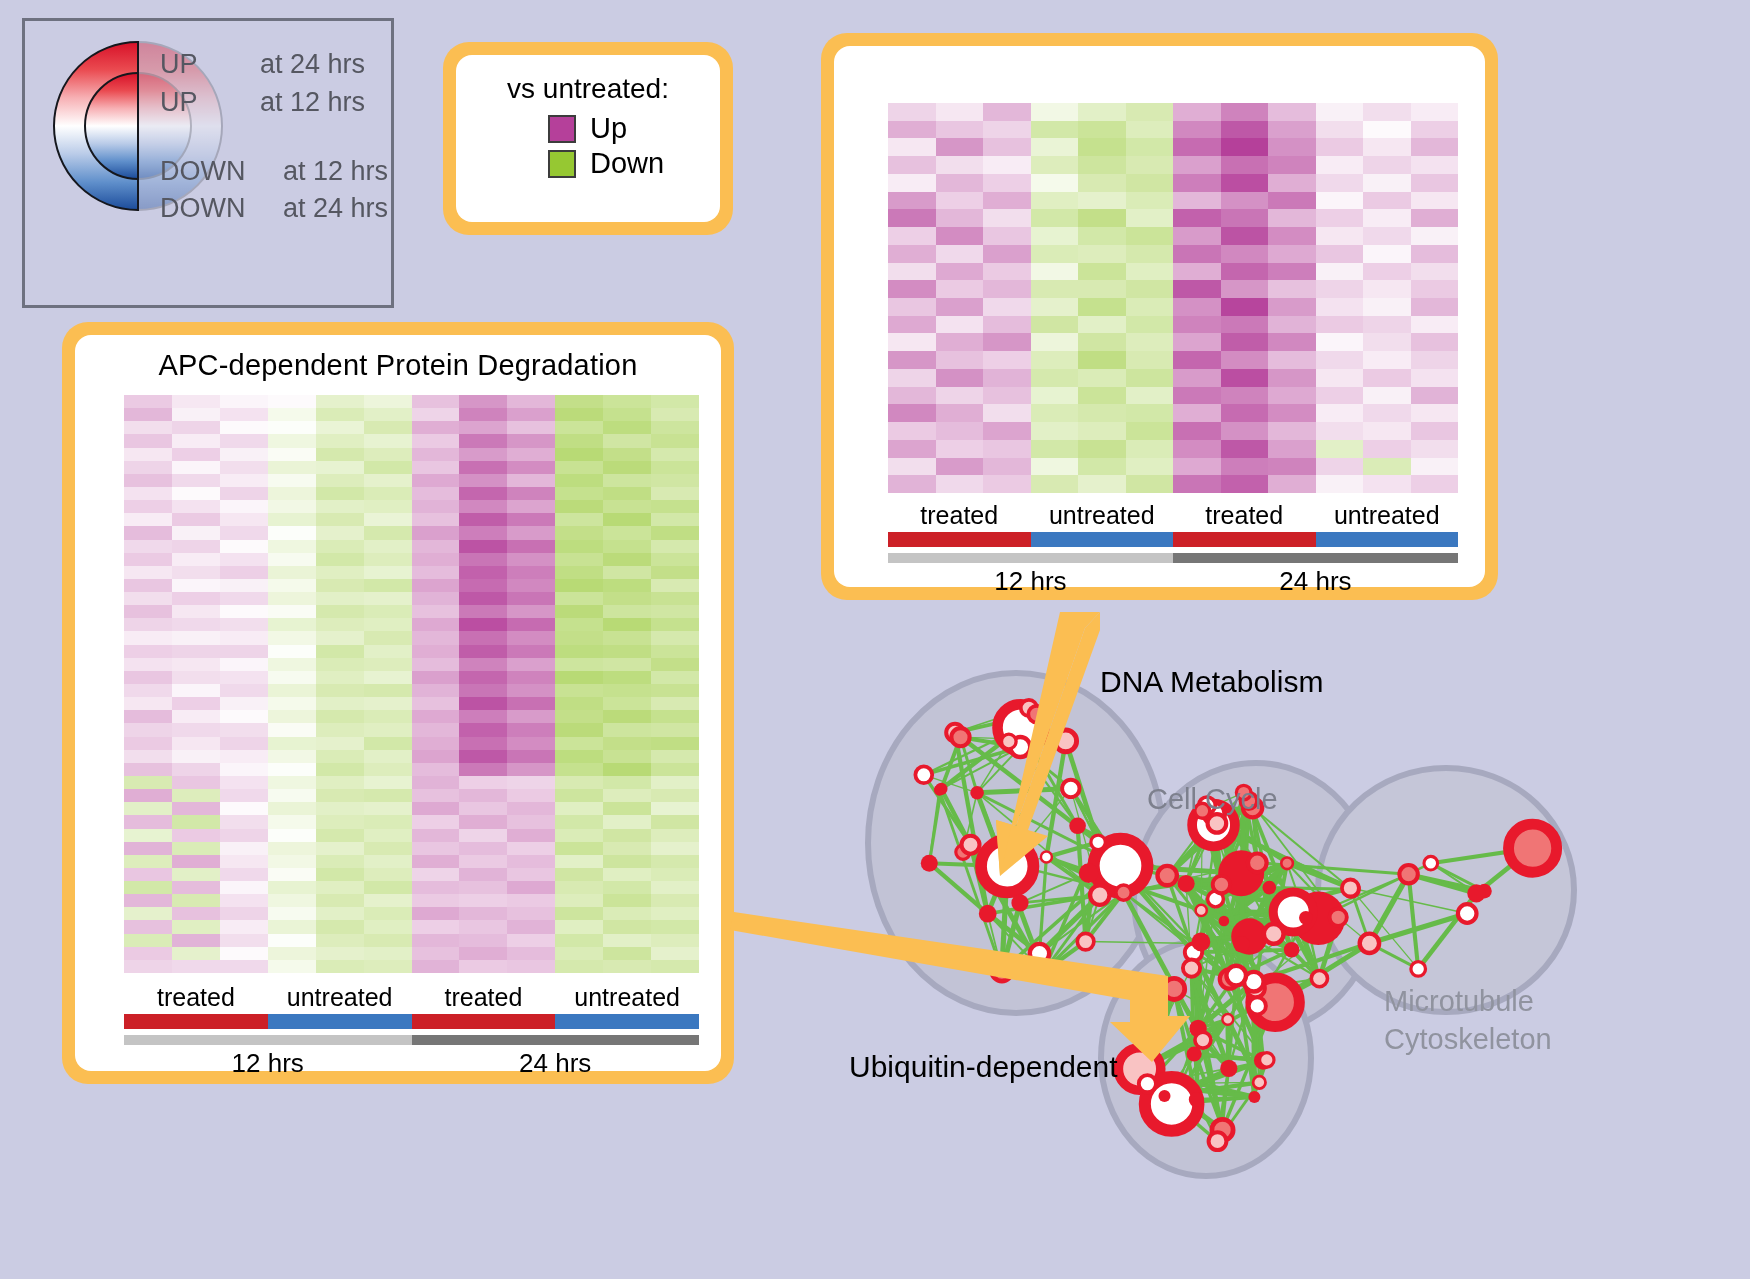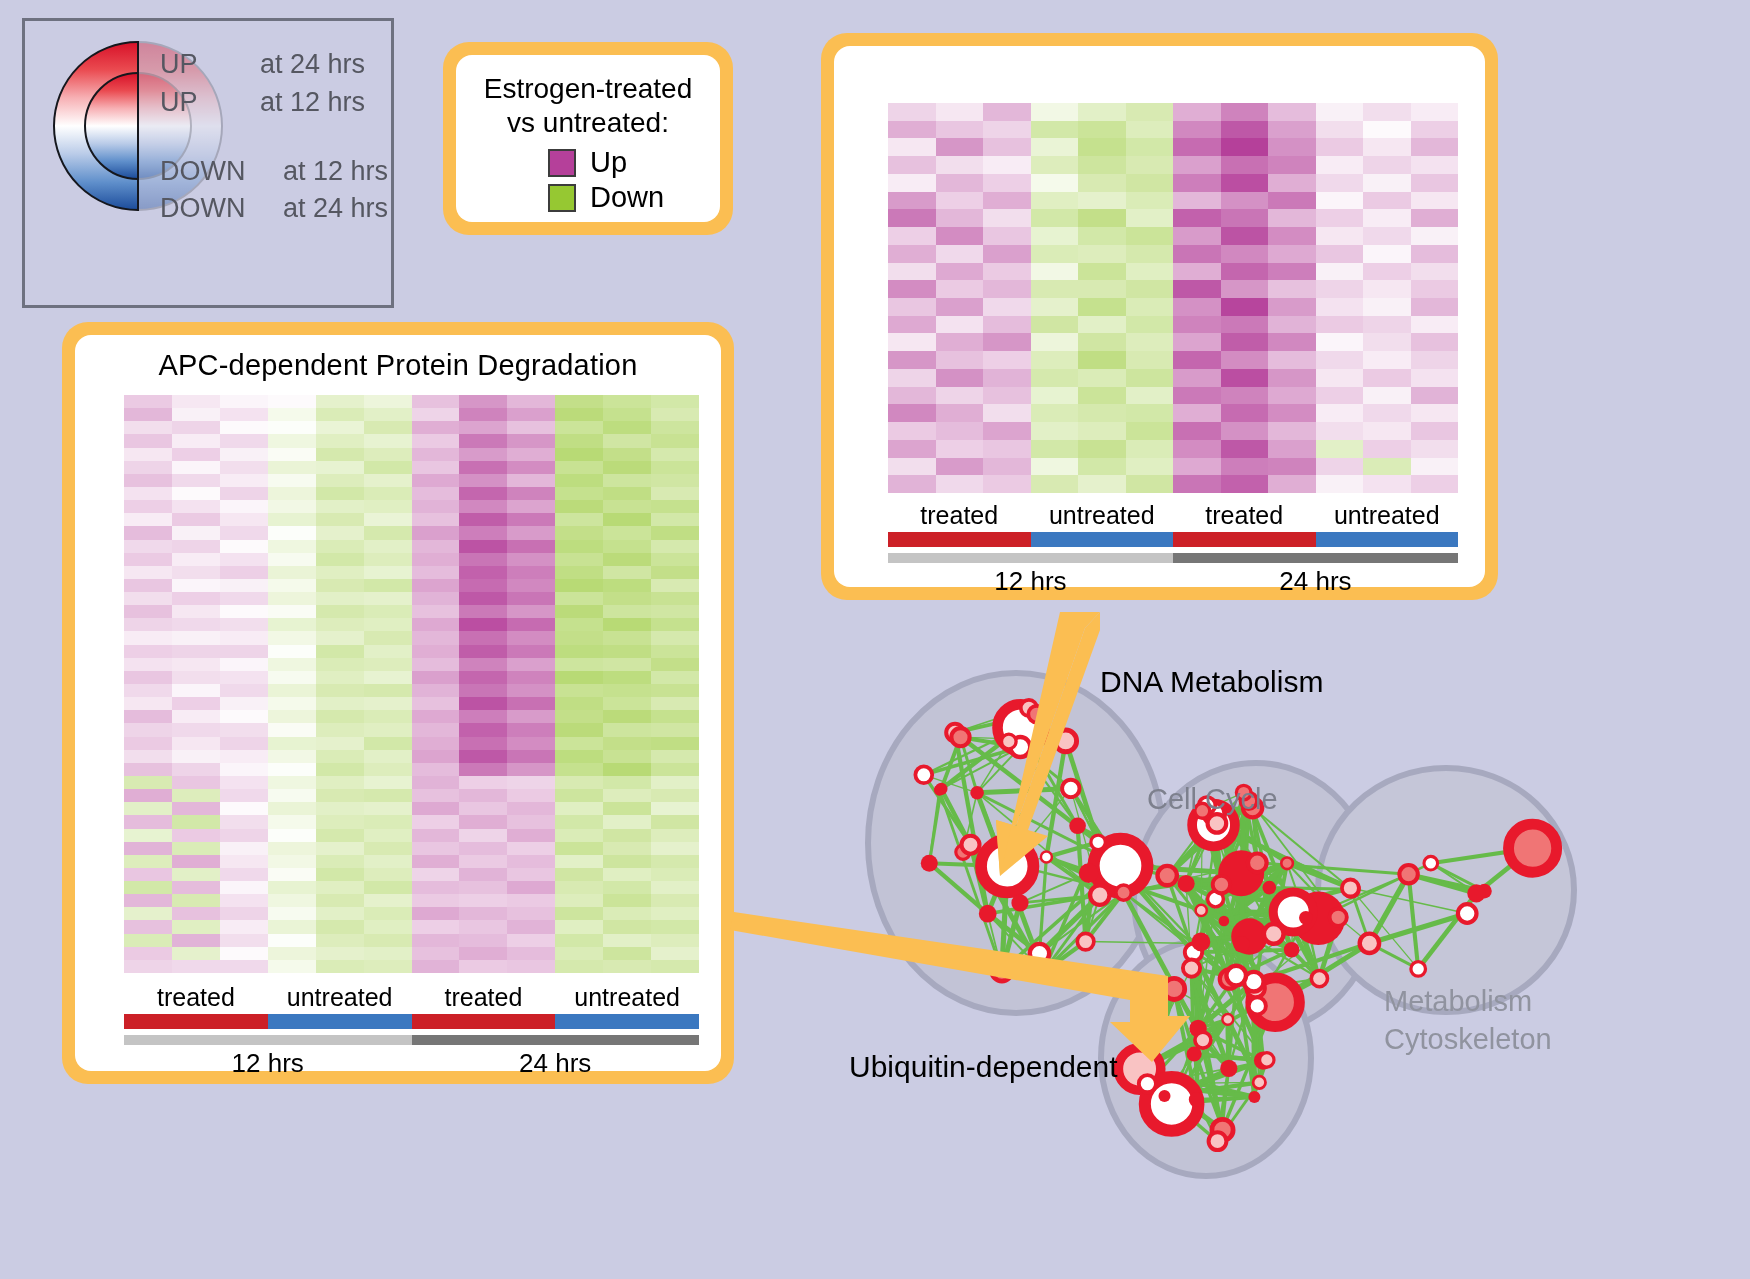--- a/index.html
+++ b/index.html
@@ -94,21 +94,20 @@
   <div class="key-label" style="left:258px;top:135px;">at 12 hrs</div>
   <div class="key-label" style="left:135px;top:172px;">DOWN</div>
   <div class="key-label" style="left:258px;top:172px;">at 24 hrs</div>
 
   <div class="foot">
   </div>
 </div>
 
 <div class="panel" id="legend">
   <div class="inner">
-    <div class="l1">Estrogen-treated</div>
     <div class="l2">vs untreated:</div>
     <div class="rows">
       <div class="row">
         <span class="sw" style="background: rgb(181, 64, 154);"></span>
         <span class="rowlab">Up</span>
       </div>
       <div class="row">
         <span class="sw" style="background: rgb(150, 200, 50);"></span>
         <span class="rowlab">Down</span>
       </div>
@@ -1423,18 +1422,18 @@
 
 <svg style="position:absolute;left:0;top:0;width:1750px;height:1279px;pointer-events:none;">
   <path d="M1100 612 L1100 630 L1028 830 L1048 836 L1000 876 L996 820 L1016 826 L1085 628 Z" fill="#fbbe52"></path>
   <polygon points="1100,612 1060,612 1000,876 996,820 1016,826 1085,628" fill="#fbbe52"></polygon>
   <polygon points="730,930 1130,1000 1130,1022 1110,1022 1152,1062 1190,1016 1168,1016 1168,976 734,912" fill="#fbbe52"></polygon>
 </svg>
 
 <div class="netlabel" id="lbl-dna">DNA Metabolism</div>
 <div class="netlabel" id="lbl-cell">Cell Cycle</div>
 <div class="netlabel" id="lbl-micro">
-  <div>Metabolism</div>
+  <div>Microtubule</div>
   <div>Cytoskeleton</div>
 </div>
 <div class="netlabel" id="lbl-ubiq">
   <div>Ubiquitin-dependent</div>
 </div>
 
 </body></html>

